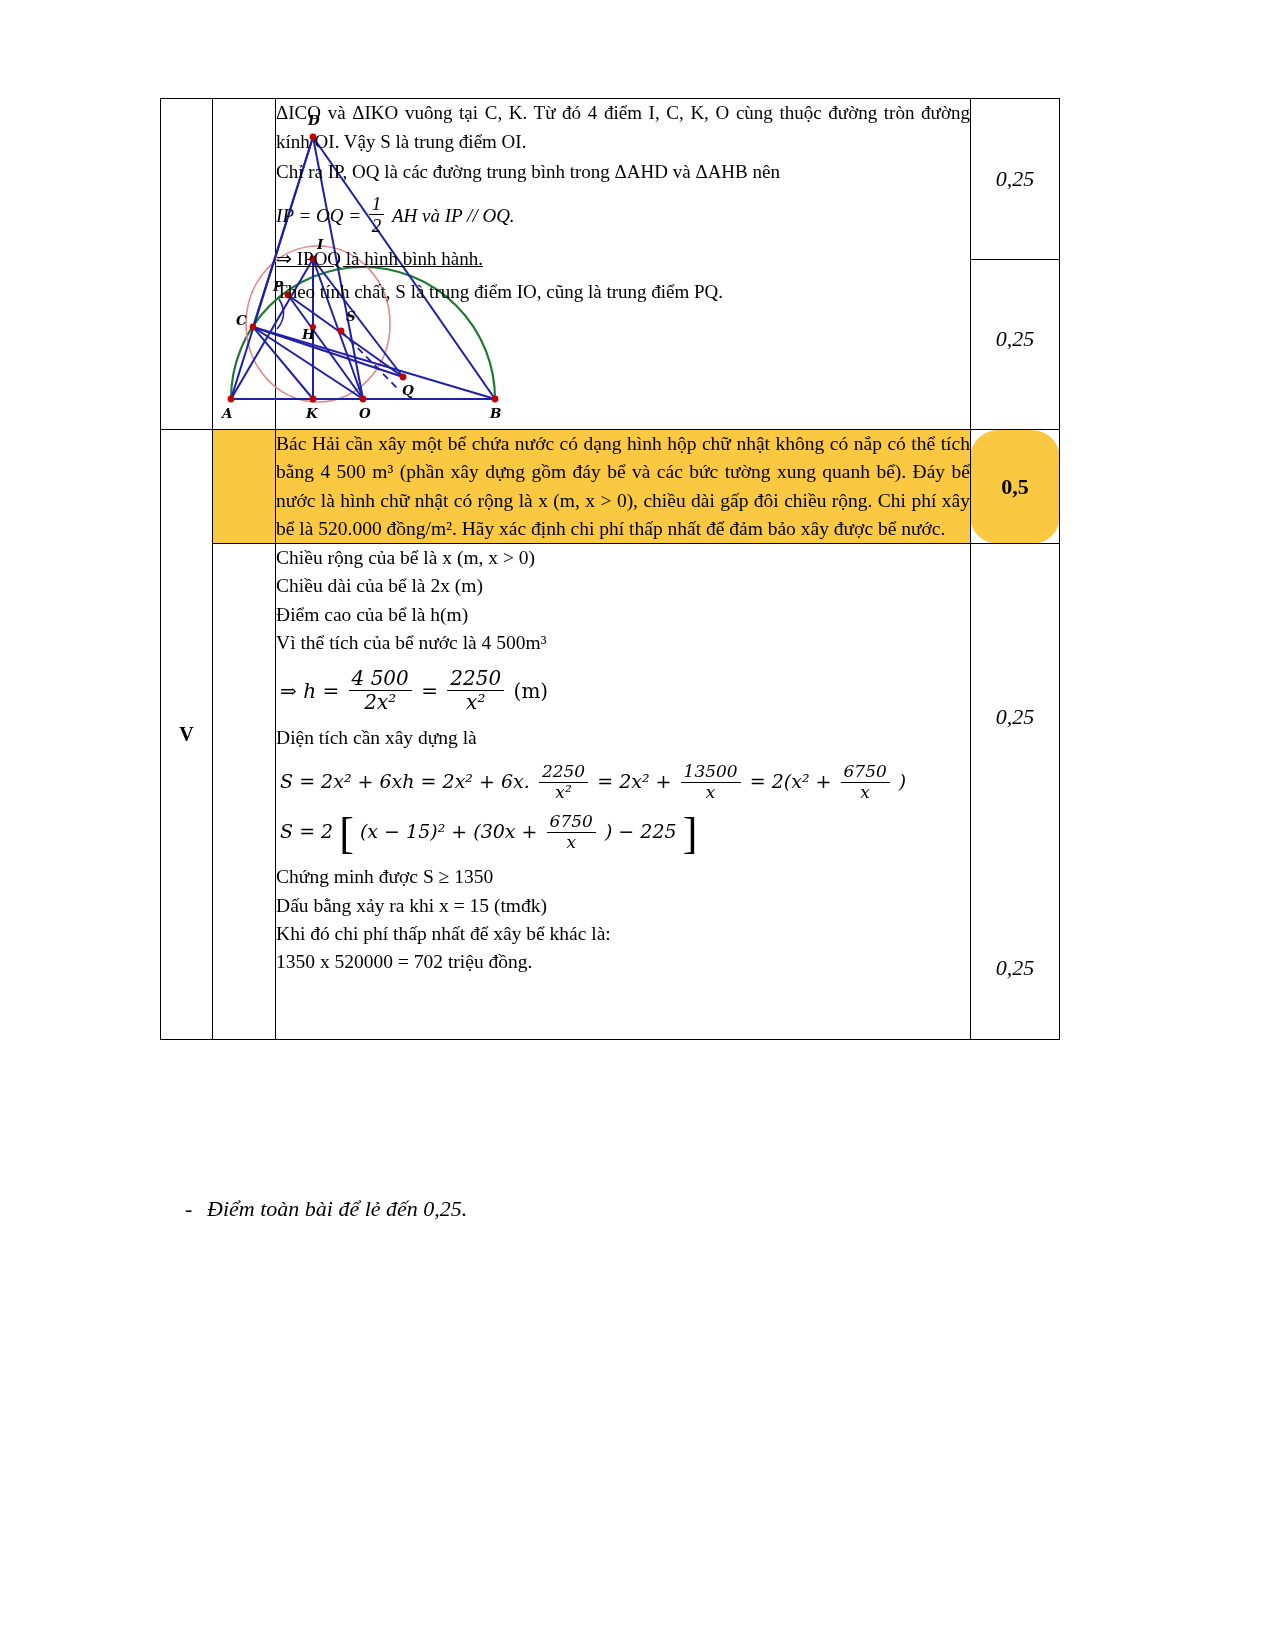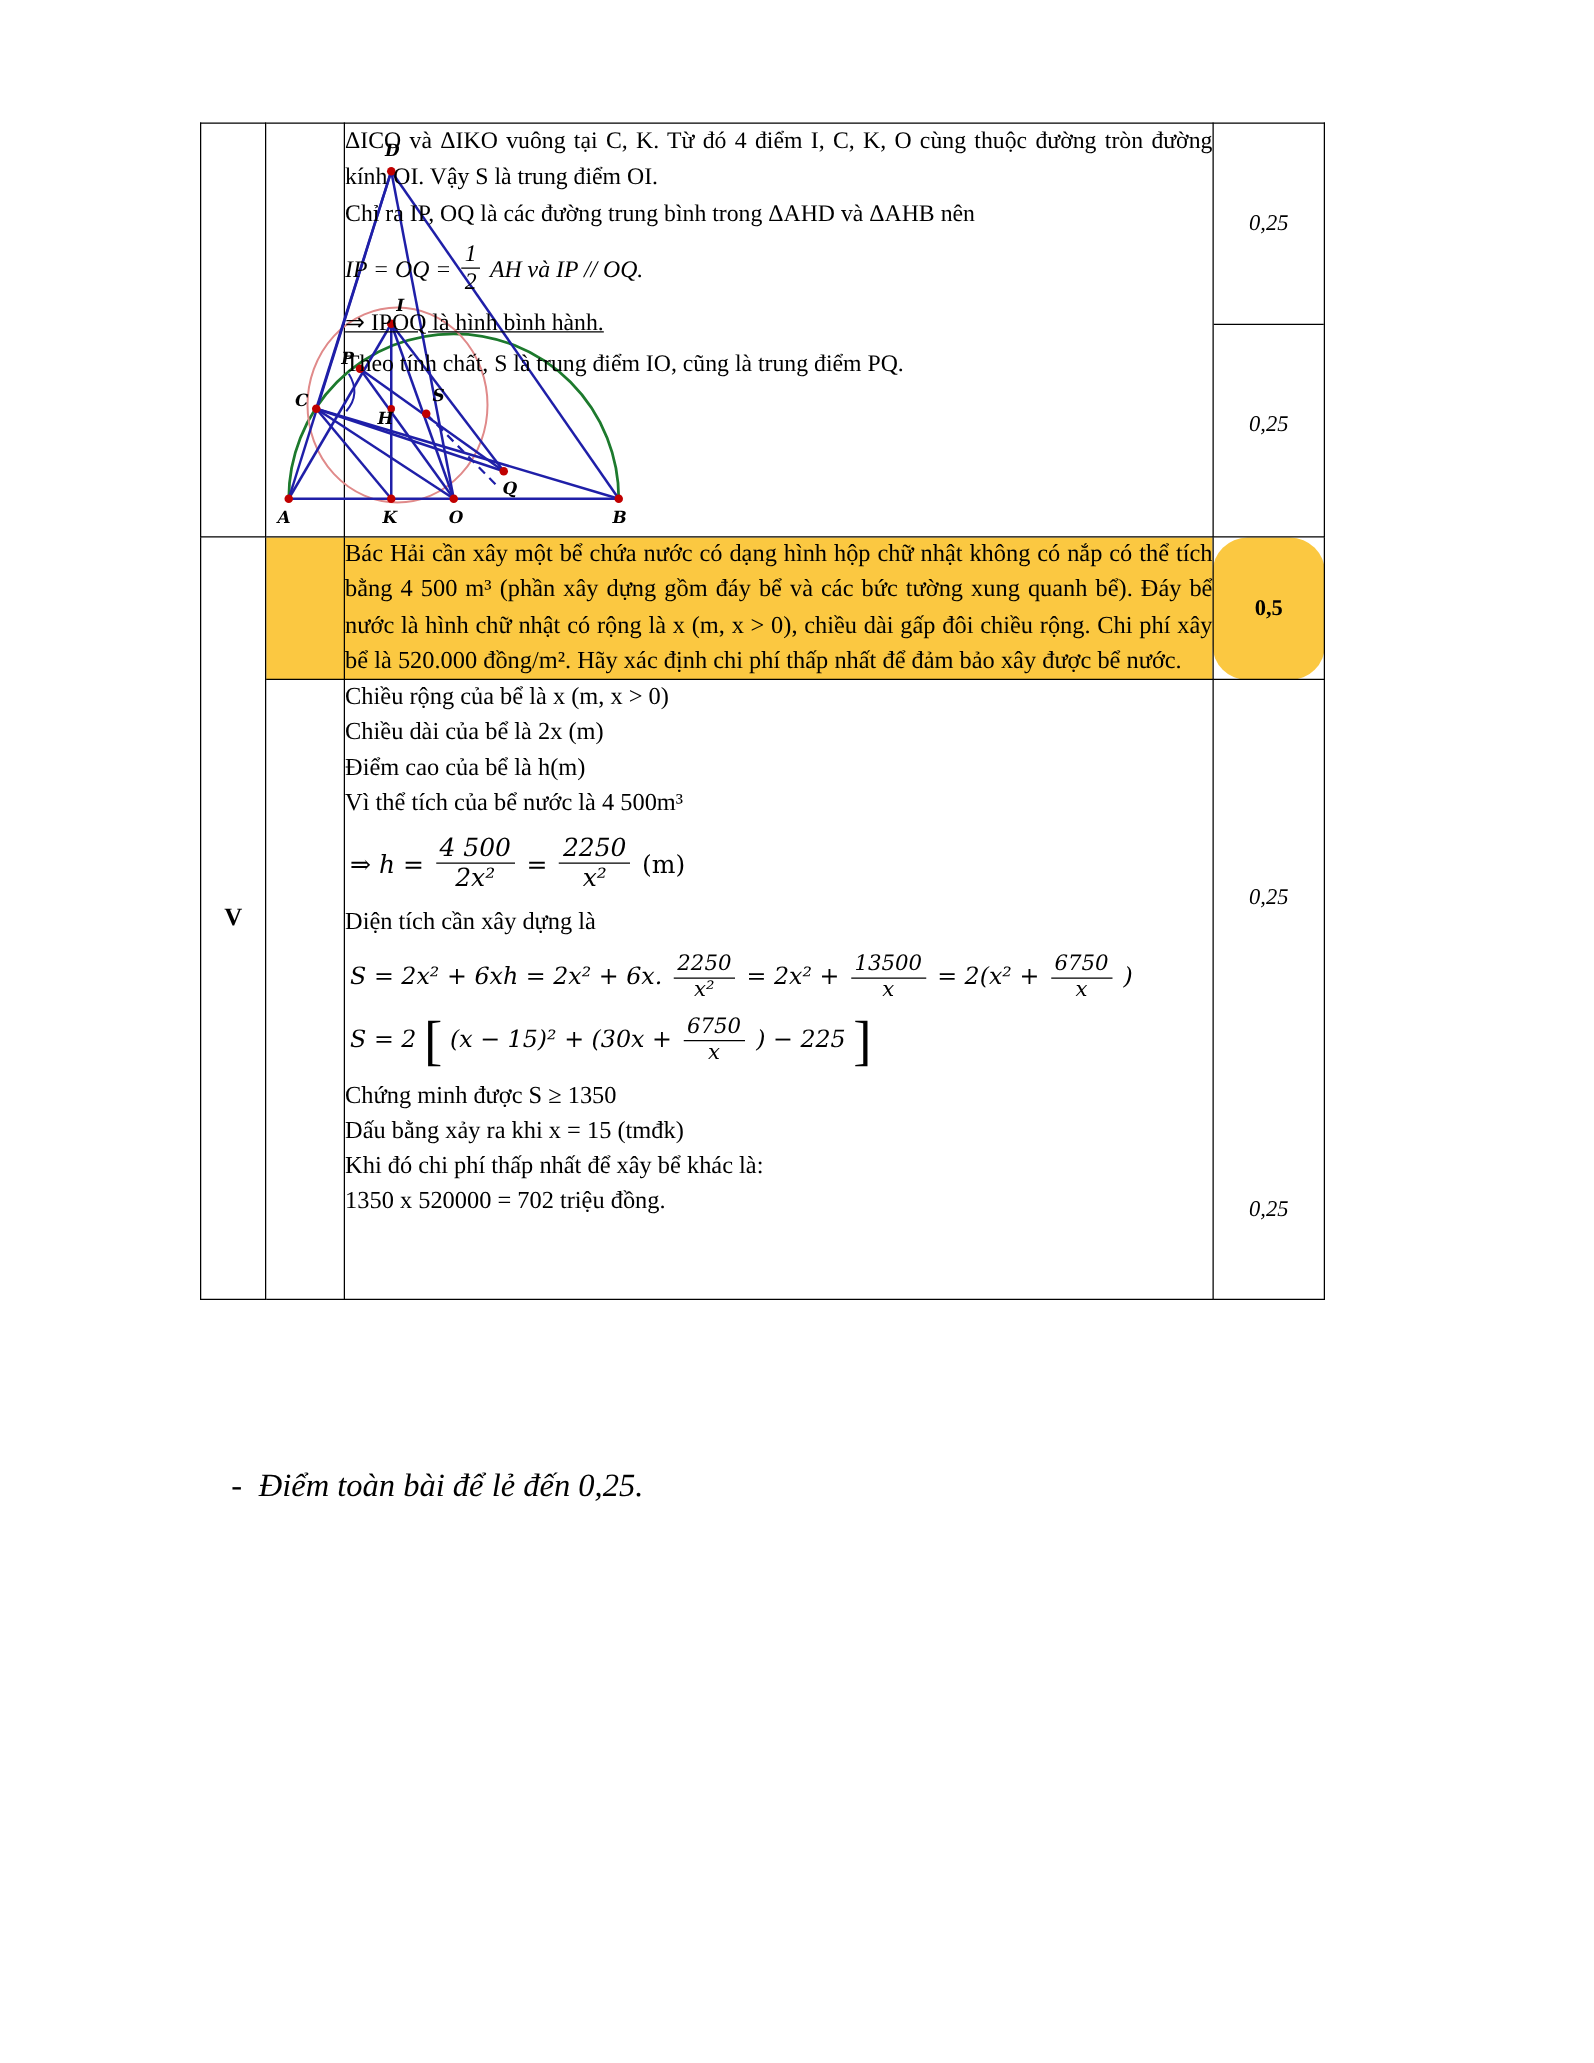--- a/index.html
+++ b/index.html
@@ -46,21 +46,21 @@
   }
 
   .cell-pad {
     padding: 8px 10px 8px 10px;
     font-size: 19.5px;
     line-height: 1.45;
   }
   .score-cell {
     text-align: center;
     font-style: italic;
-    font-size: 18px;
+    font-size: 22px;
     vertical-align: middle !important;
   }
   .score-bold {
     font-weight: bold;
     font-style: normal;
     border-radius: 28px;
   }
   .highlight {
     background: #fbc841;
   }
@@ -116,22 +116,22 @@
     font-size: 44px;
     font-style: normal;
     vertical-align: middle;
     line-height: 0.9;
     font-family: "Liberation Serif", serif;
   }
 
   .notes {
     position: absolute;
     left: 185px;
-    top: 1164px;
-    font-size: 26px;
+    top: 1188px;
+    font-size: 22px;
     font-style: italic;
     line-height: 1.9;
   }
   .notes div { white-space: nowrap; }
   .dash { display: inline-block; width: 22px; }
 
   svg { display: block; }
 </style>
 </head>
 <body>

